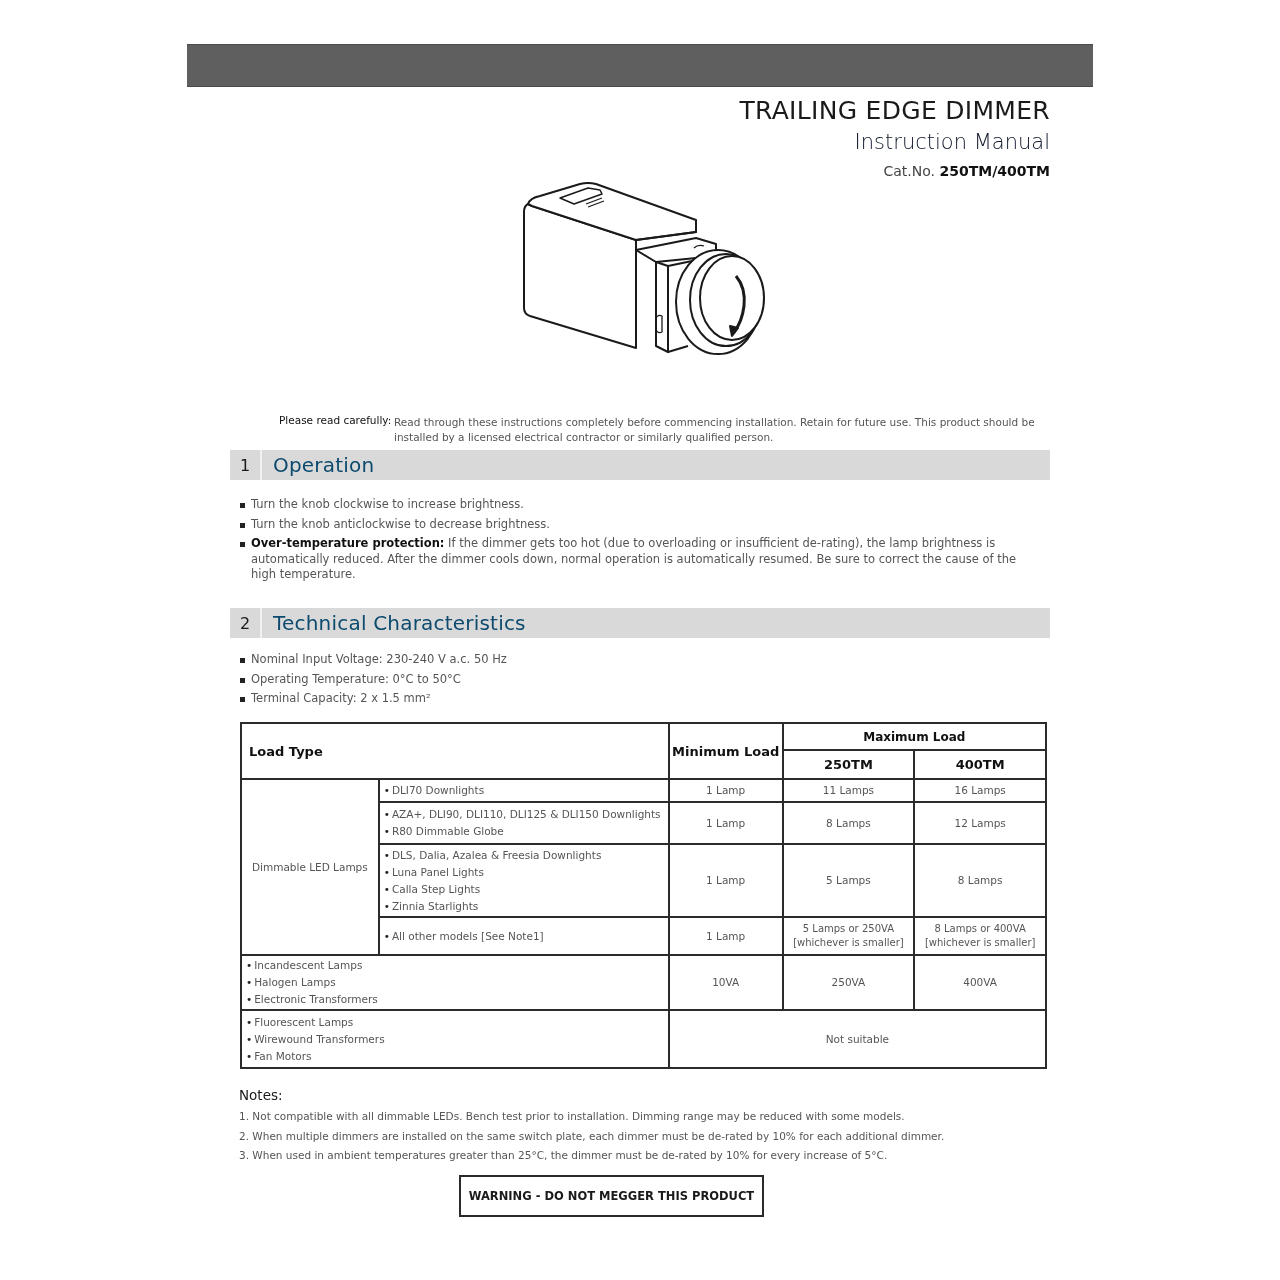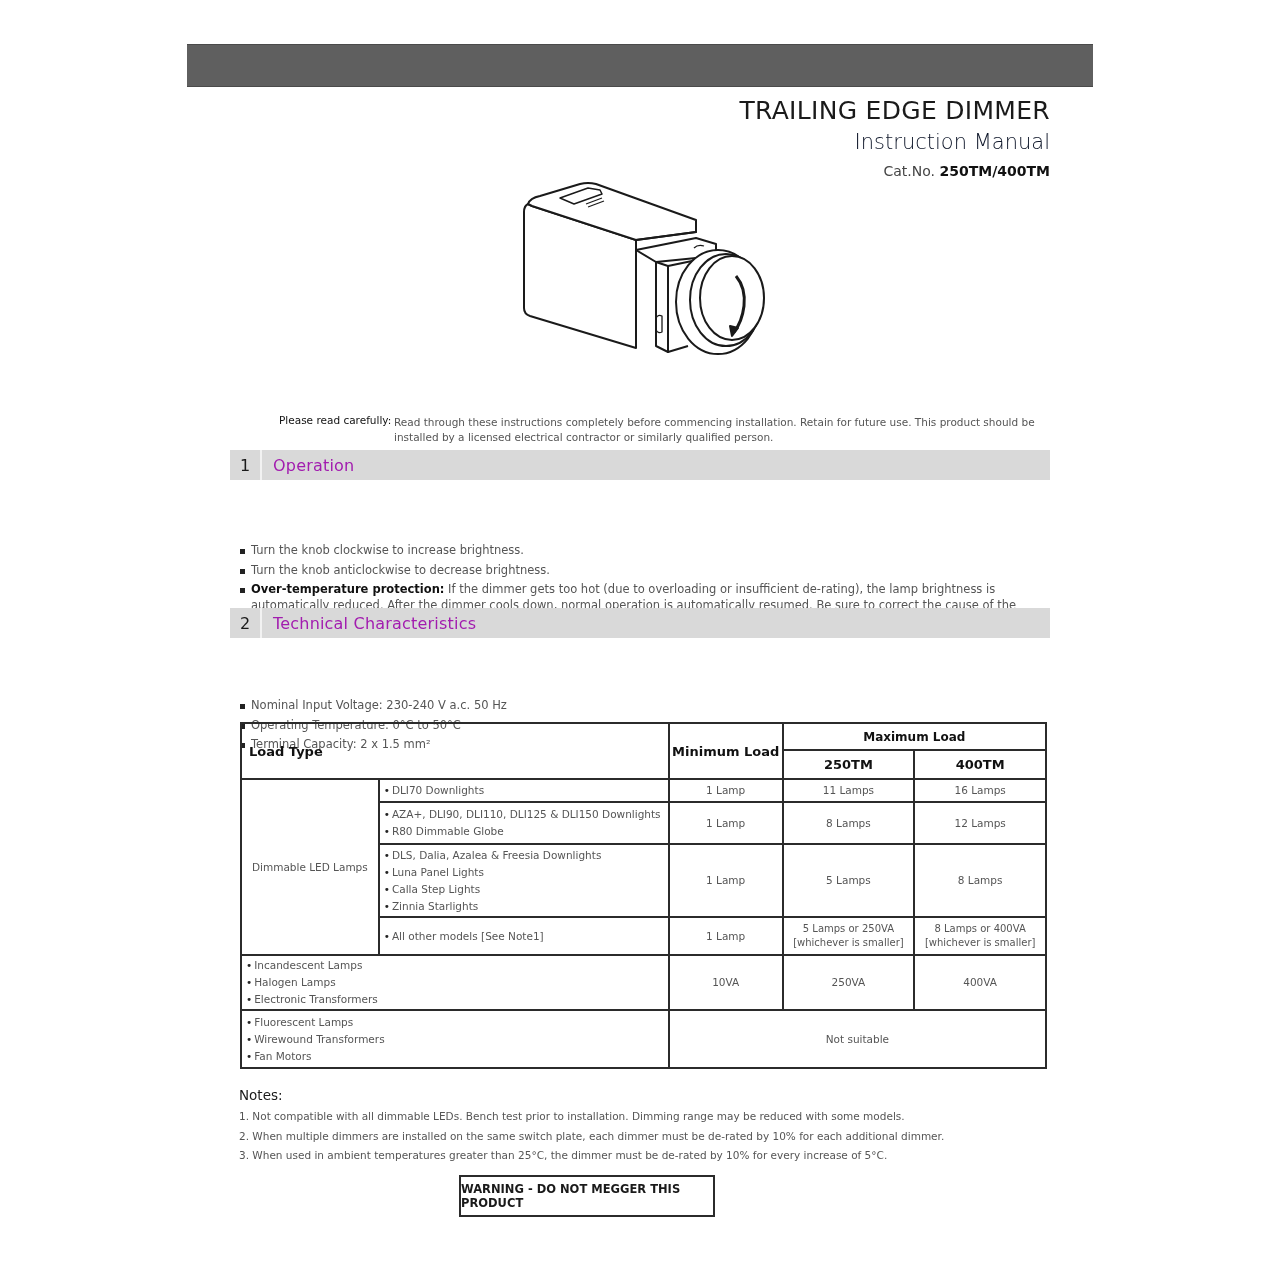--- a/index.html
+++ b/index.html
@@ -15,42 +15,42 @@
   .title-cat b { color: #111; font-weight: bold; }
 
   .product-drawing { position: absolute; left: 518px; top: 176px; width: 252px; height: 180px; }
 
   .read-carefully { position: absolute; left: 231px; top: 411px; width: 800px; font-size: 10.5px; line-height: 14.5px; color: #555; }
   .read-carefully .lbl { position: absolute; left: 0; top: 2px; color: #111; font-weight: normal; margin-left: 48px; }
   .read-carefully .txt { position: absolute; left: 123px; top: 4px; width: 660px; margin-left: 40px; }
 
   .section-bar { position: absolute; left: 230px; width: 820px; height: 30px; background: #d9d9d9; display: flex; align-items: center; }
   .section-num { width: 32px; height: 100%; display: flex; align-items: center; justify-content: center; font-size: 16px; color: #1a1a1a; border-right: 2px solid #f2f2f2; }
-  .section-title { padding-left: 11px; font-size: 16px; color: #a21caf; letter-spacing: 0.2px; }
-
-  .bullets { position: absolute; left: 239px; width: 800px; font-size: 11.5px; color: #555; margin-top: 46px; }
+  .section-title { padding-left: 11px; font-size: 20px; color: #0c4a6e; letter-spacing: 0.2px; }
+
+  .bullets { position: absolute; left: 239px; width: 800px; font-size: 11.5px; color: #555; }
   .bullets li { list-style: none; position: relative; padding-left: 12px; margin-bottom: 4px; line-height: 15.5px; }
   .bullets li::before { content: ""; position: absolute; left: 1px; top: 6px; width: 5px; height: 5px; background: #222; }
   .bullets li b { color: #111; }
 
   .spec-table { position: absolute; left: 240px; top: 722px; width: 807px; border-collapse: collapse; font-size: 10.5px; color: #555; }
   .spec-table td, .spec-table th { border: 2px solid #2b2b2b; }
   .spec-table th { font-weight: bold; color: #111; font-size: 13px; }
   .spec-table .th-load { text-align: left; padding-left: 7px; vertical-align: middle; }
   .spec-table .th-sub { font-size: 12px; font-weight: bold; text-align: center; }
   .spec-table td { text-align: center; vertical-align: middle; line-height: 17px; }
   .spec-table td.list { text-align: left; padding-left: 4px; }
   .spec-table td.list div::before { content: "\2022"; color: #222; margin-right: 2px; }
   .spec-table td.two-line { font-size: 10px; line-height: 14px; }
 
   .notes { position: absolute; left: 239px; top: 1085px; width: 760px; }
   .notes-title { font-size: 13.5px; color: #1a1a1a; line-height: 20px; margin-bottom: 2px; }
   .notes li { list-style: none; font-size: 10.5px; color: #555; line-height: 19.7px; }
 
-  .warning-box { position: absolute; left: 459px; top: 1175px; width: 256px; height: 42px; border: 2px solid #2b2b2b; display: flex; align-items: center; justify-content: center; font-size: 11.5px; font-weight: bold; color: #1a1a1a; }
+  .warning-box { position: absolute; left: 459px; top: 1175px; width: 305px; height: 42px; border: 2px solid #2b2b2b; display: flex; align-items: center; justify-content: center; font-size: 11.5px; font-weight: bold; color: #1a1a1a; }
 </style>
 </head>
 <body>
 
 <div class="top-bar"></div>
 
 <div class="title-block">
   <div class="title-main">TRAILING EDGE DIMMER</div>
   <div class="title-sub">Instruction Manual</div>
   <div class="title-cat">

